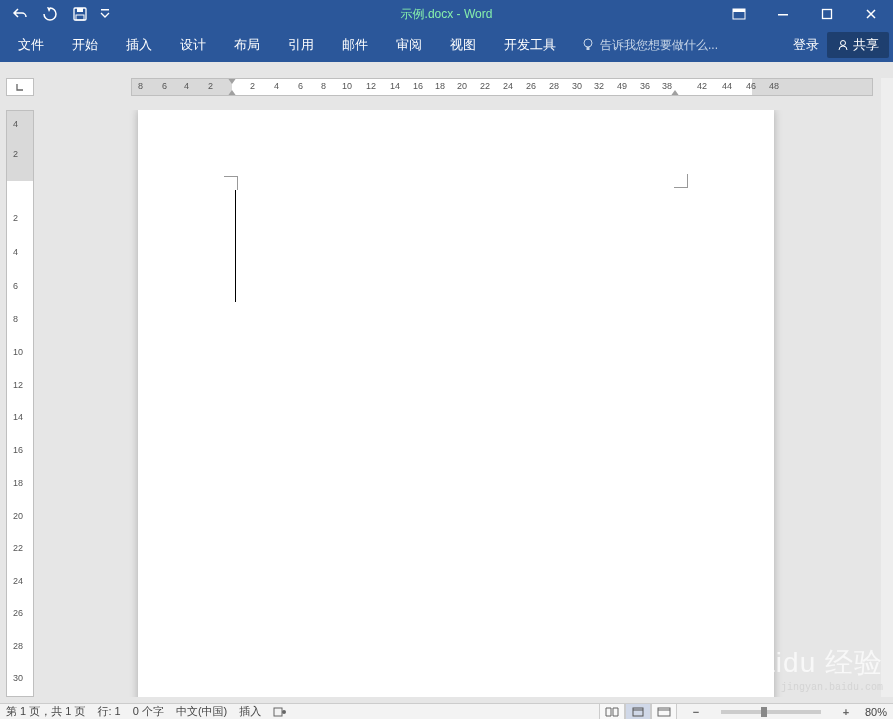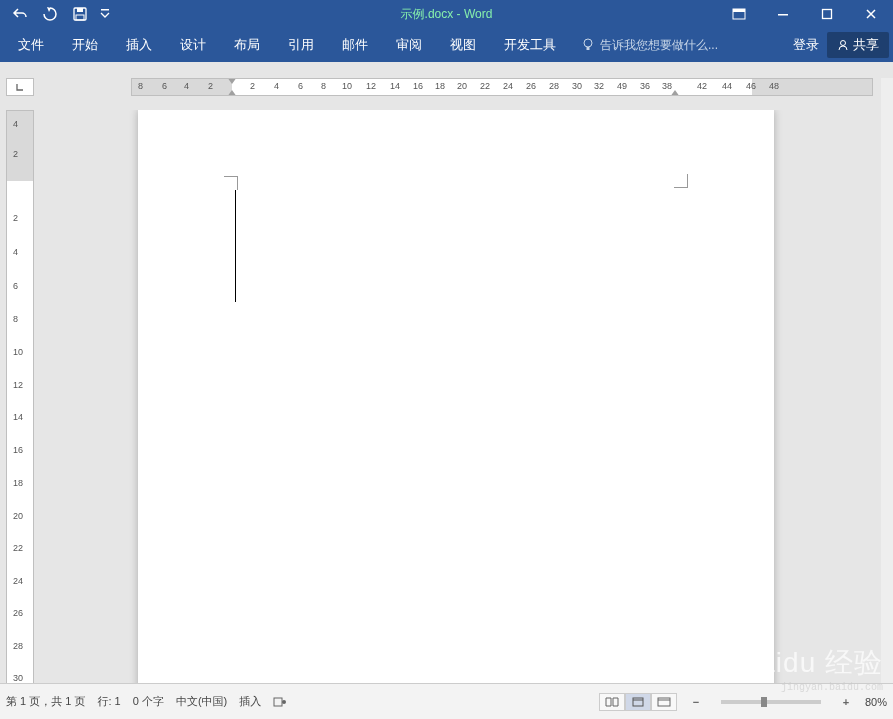--- a/index.html
+++ b/index.html
@@ -37,21 +37,21 @@
     .vruler-tick { position: absolute; left: 6px; font-size: 9px; color: #555; writing-mode: horizontal-tb; }
     
     .doc-area { position: absolute; top: 48px; left: 42px; right: 12px; bottom: 0; overflow: hidden; }
     .page { position: absolute; left: 96px; top: 0; width: 636px; height: 808px; background: #fff; box-shadow: 0 0 8px rgba(0,0,0,0.25); }
     .page-corner-tl { position: absolute; top: 66px; left: 86px; width: 14px; height: 14px; border-left: 1px solid #999; border-bottom: 1px solid #999; transform: rotate(180deg); }
     .page-corner-tr { position: absolute; top: 64px; right: 86px; width: 14px; height: 14px; border-right: 1px solid #999; border-bottom: 1px solid #999; }
     .cursor-line { position: absolute; top: 80px; left: 97px; width: 1px; height: 112px; background: #000; }
     
     .scrollbar-v { position: absolute; top: 16px; right: 0; width: 12px; bottom: 0; background: #eee; }
 
-    .statusbar { position: absolute; bottom: 0; left: 0; right: 0; height: 36px; background: #f3f3f3; border-top: 1px solid #ccc; display: flex; align-items: center; font-size: 11px; color: #444; padding: 0 6px; gap: 12px; }
+    .statusbar { position: absolute; bottom: 0; left: 0; right: 0; height: 16px; background: #f3f3f3; border-top: 1px solid #ccc; display: flex; align-items: center; font-size: 11px; color: #444; padding: 0 6px; gap: 12px; }
     .statusbar .spacer { flex: 1; }
     .status-item { cursor: pointer; }
     .view-btns { display: flex; gap: 0; }
     .view-btn { width: 26px; height: 18px; border: 1px solid #ccc; background: #f8f8f8; display:flex; align-items:center; justify-content:center; cursor:pointer; }
     .view-btn.active { background: #d0d8e8; }
     .zoom-slider { width: 100px; height: 4px; background: #ccc; position: relative; margin: 0 6px; }
     .zoom-thumb { position: absolute; left: 40%; top: -3px; width: 6px; height: 10px; background: #888; }
     .zoom-btn { width: 14px; text-align: center; cursor:pointer; font-weight: bold; color:#666; }
     
     .watermark { position: absolute; right: 10px; bottom: 26px; color: rgba(255,255,255,0.7); text-align:right; user-select:none; pointer-events:none; }

